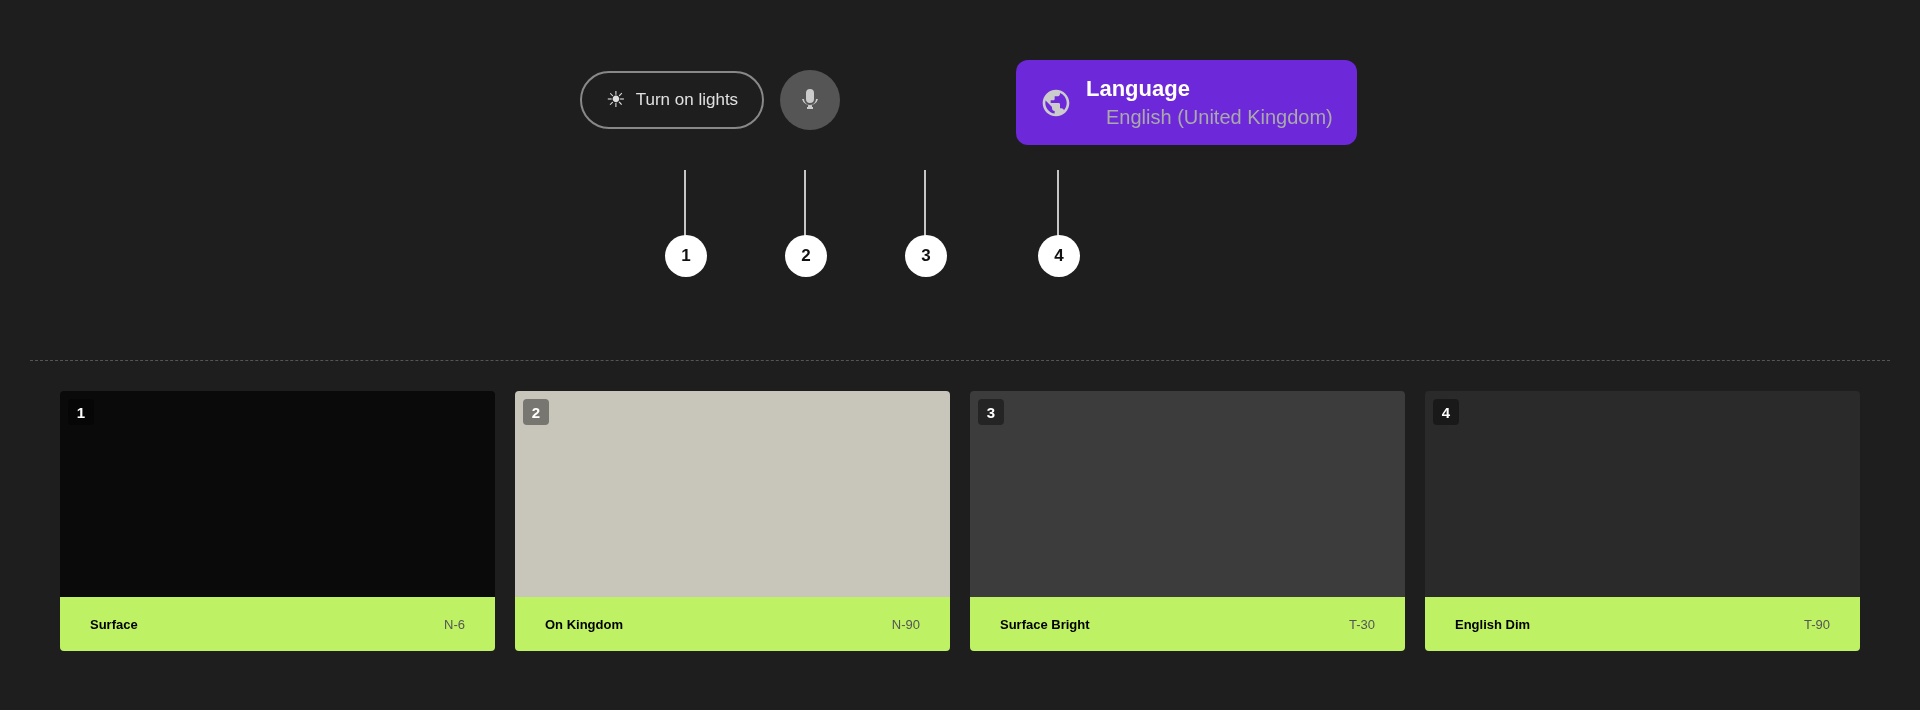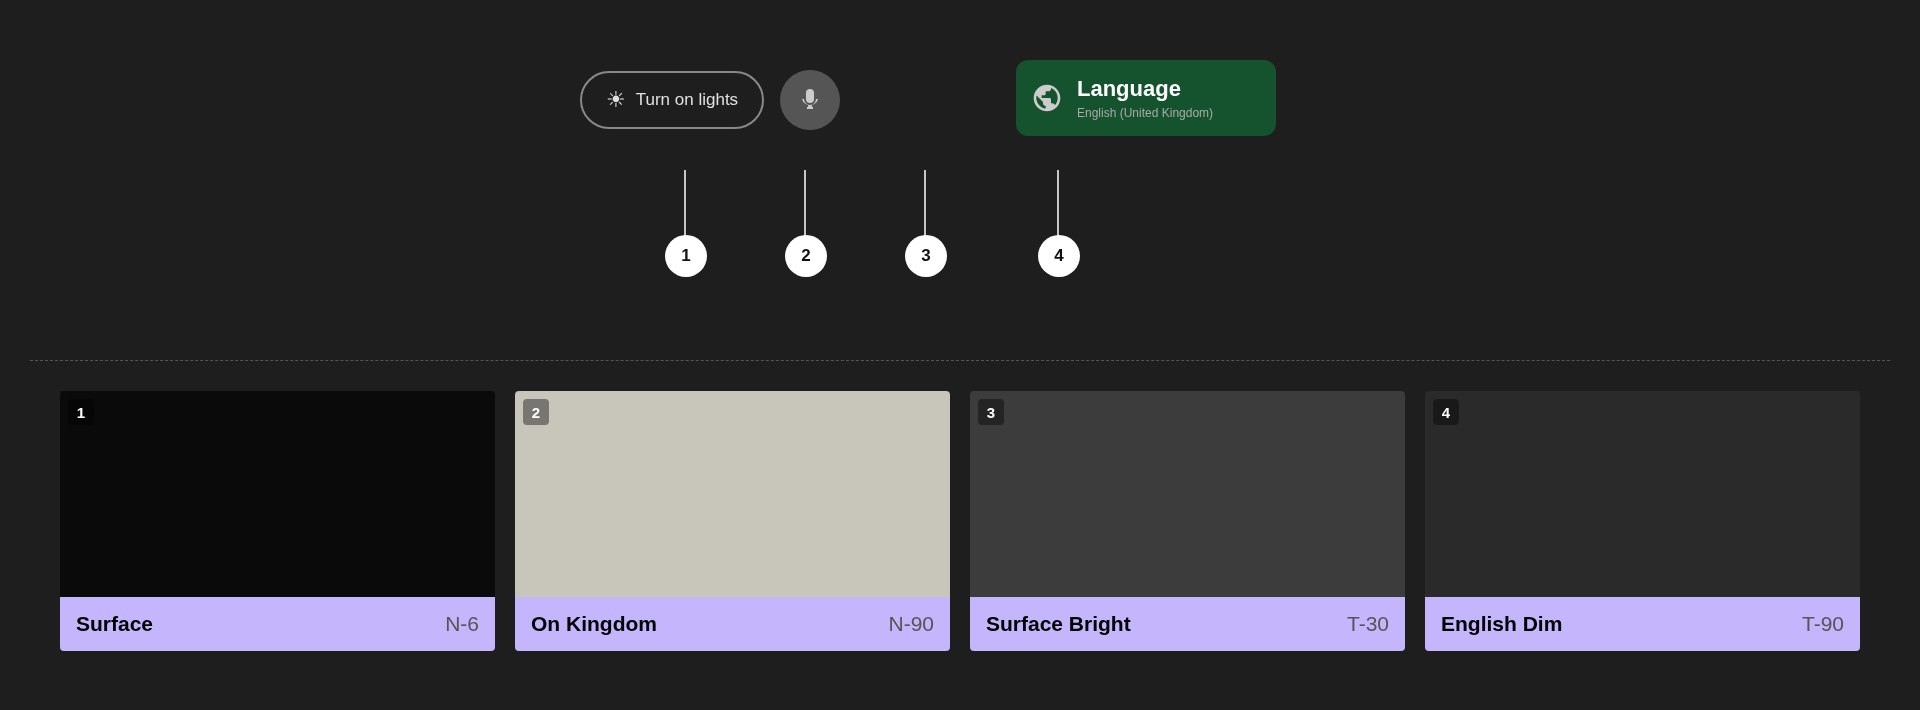--- a/index.html
+++ b/index.html
@@ -61,63 +61,64 @@
       display: flex;
       align-items: center;
       justify-content: center;
       font-size: 24px;
       color: #ccc;
       position: relative;
     }
 
     
     .language-card {
-      background: #14532d;
+      background: #6d28d9;
       border-radius: 12px;
-      padding: 16px 15px;
+      padding: 16px 24px;
       min-width: 260px;
       position: relative;
       margin-left: 16px;
     }
 
     .language-card .title {
       font-size: 22px;
       font-weight: 600;
       color: #fff;
     }
 
     .language-card .subtitle {
-      font-size: 12px;
+      font-size: 20px;
       color: #aaa;
       margin-top: 4px;
+      margin-left: 20px;
     }
 
     
     .color-card {
       flex: 1;
       height: 260px;
       border-radius: 4px;
       overflow: hidden;
       display: flex;
       flex-direction: column;
       position: relative;
     }
 
     .color-swatch {
       flex: 1;
     }
 
     .color-label {
-      background: #c4b5fd;
+      background: #bef264;
       color: #000;
-      padding: 12px 16px;
+      padding: 12px 30px;
       display: flex;
       justify-content: space-between;
       align-items: center;
-      font-size: 21px;
+      font-size: 13px;
       min-height: 54px;
     }
 
     .color-label .name {
       font-weight: 700;
     }
 
     .color-label .code {
       font-weight: 400;
       color: #555;

